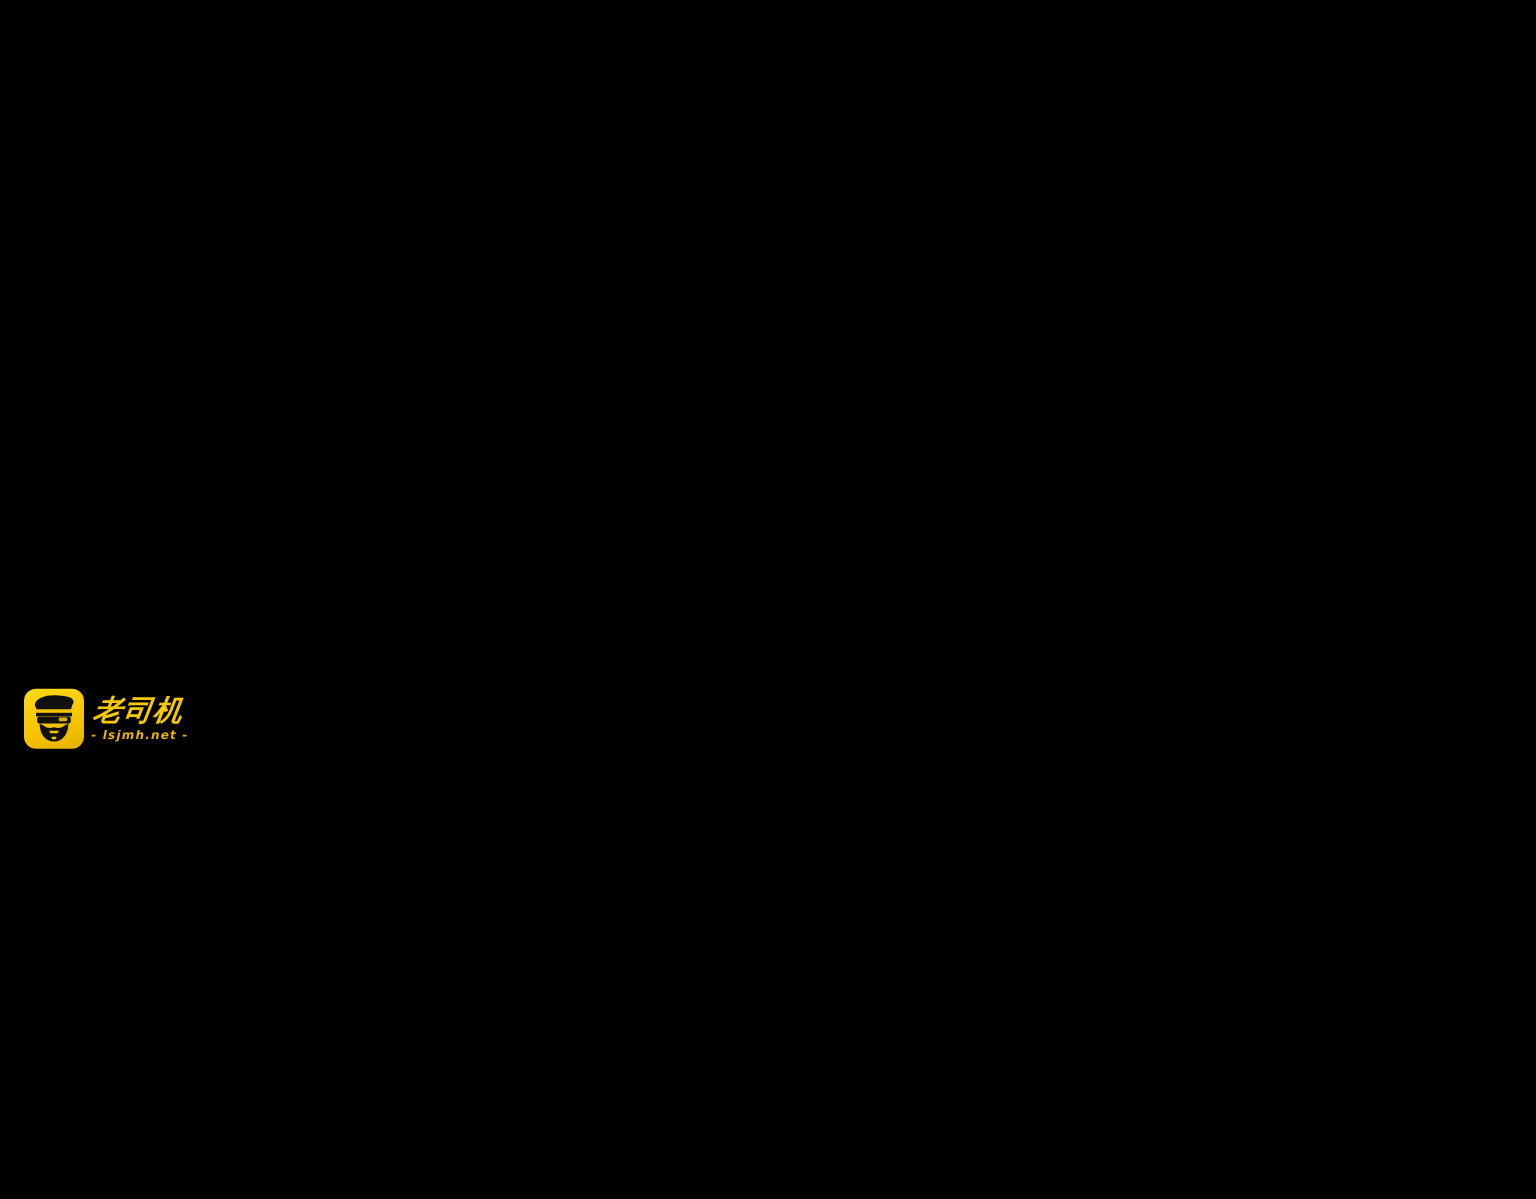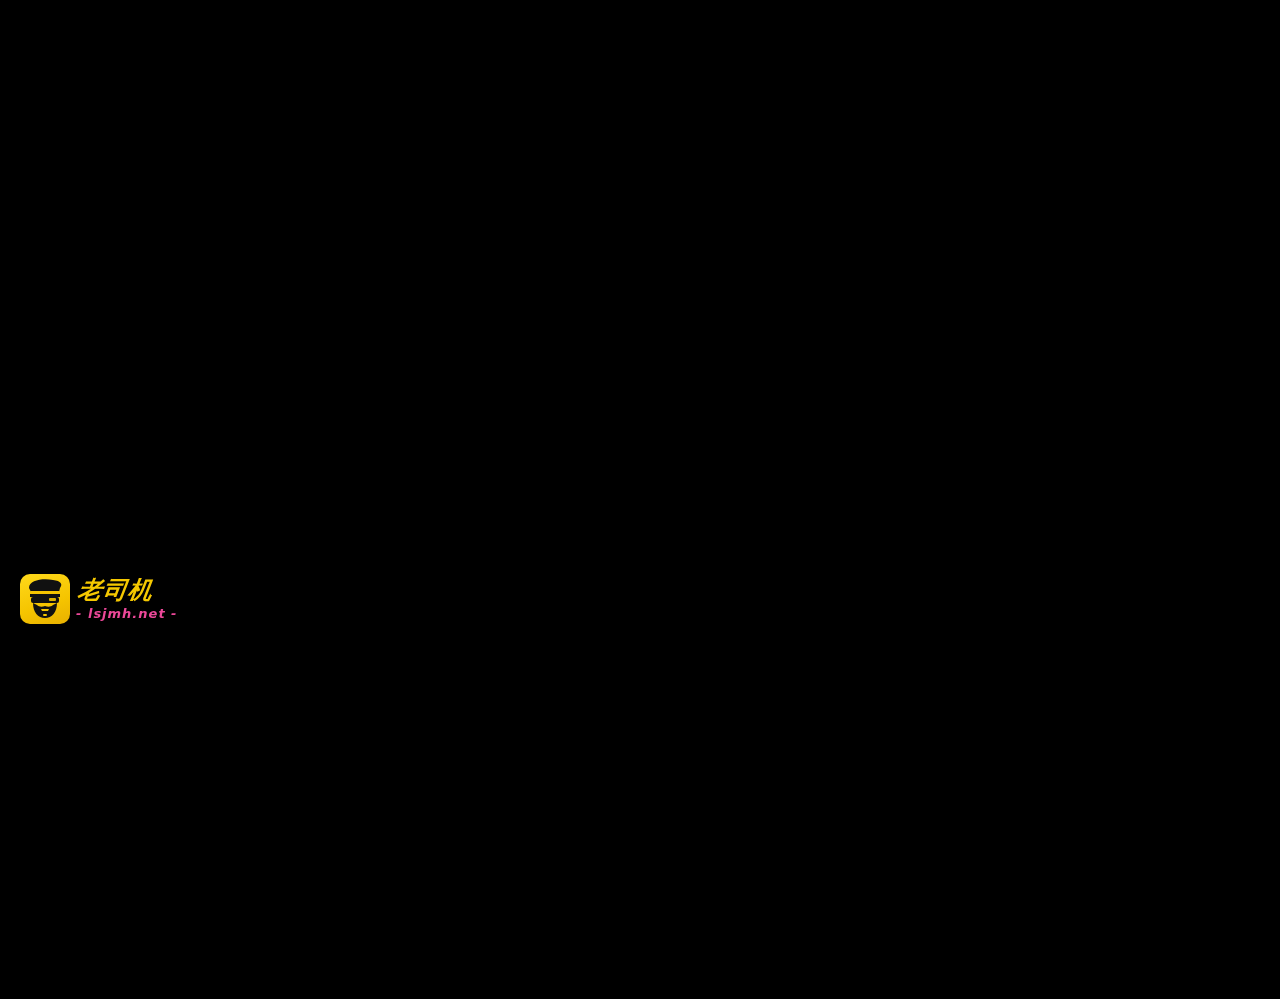--- a/index.html
+++ b/index.html
@@ -47,23 +47,23 @@
       font-size: 24px;
       letter-spacing: 1px;
       color: #f5c800;
       transform: skewX(-8deg);
       margin-left: 2px;
     }
     .logo-sub {
       font-family: "DejaVu Sans", sans-serif;
       font-style: italic;
       font-weight: bold;
-      font-size: 13px;
+      font-size: 10px;
       letter-spacing: 1px;
-      color: #ec4899;
+      color: #eab308;
       margin-top: 5px;
     }
   </style>
 </head>
 <body>
 
 <div class="screen">
   <div class="logo">
     <div class="logo-icon">
       <svg width="44" height="46" viewBox="0 0 44 46" xmlns="http://www.w3.org/2000/svg">

